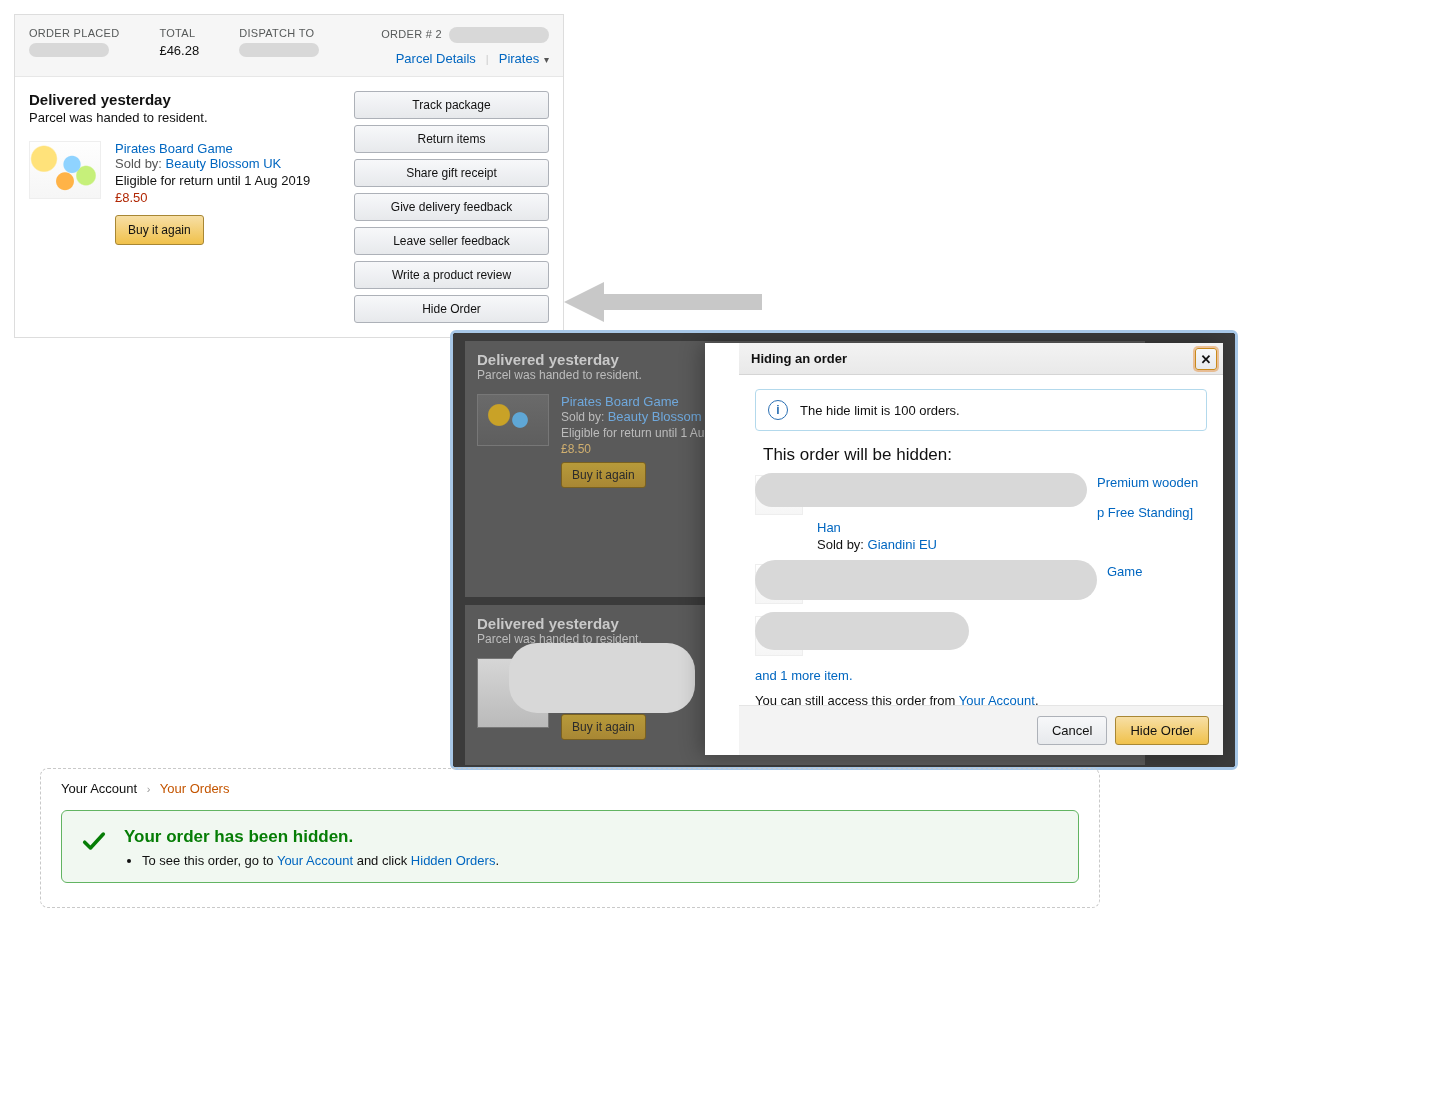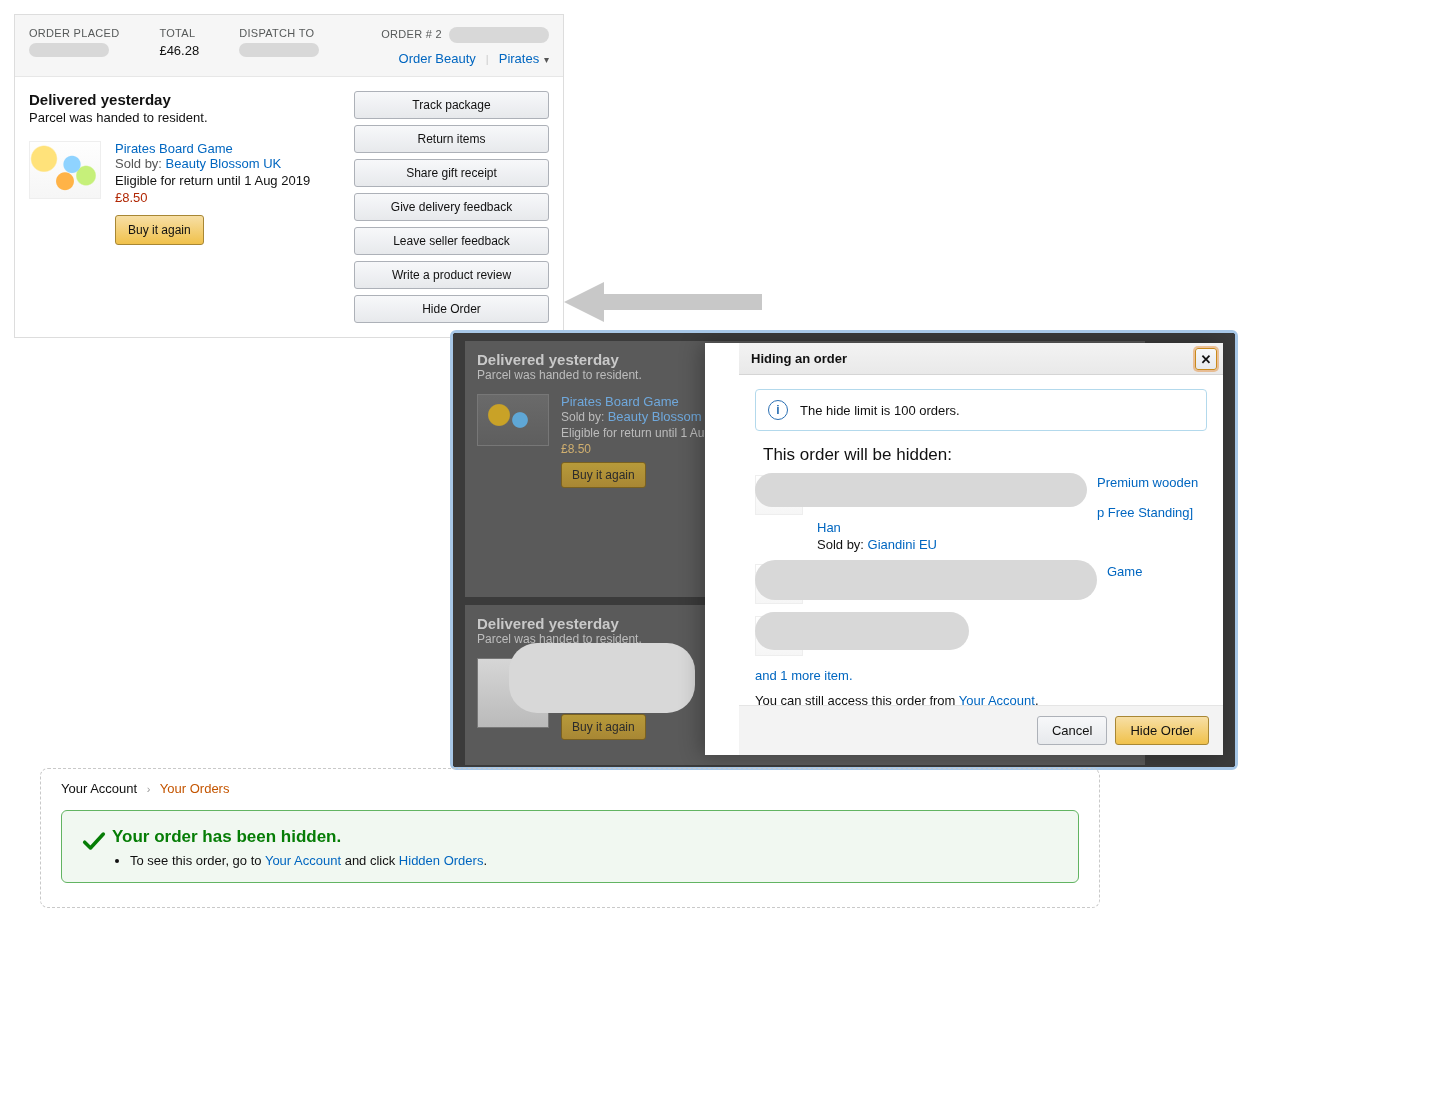--- a/index.html
+++ b/index.html
@@ -255,21 +255,21 @@
   .breadcrumb { font-size: 13px; margin-bottom: 14px; }
   .breadcrumb .bc1 { color: #111; }
   .breadcrumb .chev { color: #999; margin: 0 6px; font-size: 11px; }
   .breadcrumb .bc2 { color: #c45500; }
   .success-box {
     border: 1px solid #62b462;
     background: #f1f8f1;
     border-radius: 6px;
     padding: 14px 18px;
     display: flex;
-    gap: 4px;
+    gap: 16px;
   }
   .check-icon { color: #067d06; font-size: 26px; line-height: 1; margin-top: 2px; }
   .succ-title { color: #067d06; font-size: 17px; font-weight: 700; margin: 2px 0 6px; }
   .succ-list { margin: 0; padding-left: 18px; font-size: 13px; text-align: center; }
   .succ-list a { color: #0066c0; text-decoration: none; }
 </style>
 </head>
 <body>
 
 <div class="order-card">
@@ -285,21 +285,21 @@
     <div class="oh-col">
       <span class="oh-label">DISPATCH TO</span>
       <span class="smudge"></span>
     </div>
     <div class="oh-col oh-right">
       <span>
         <span class="oh-label">ORDER # 2</span>
         <span class="smudge" style="width:100px;height:16px;vertical-align:middle;margin-left:4px"></span>
       </span>
       <span class="links">
-        <a>Order Beauty</a>
+        <a>Parcel Details</a>
         <span class="sep">|</span>
         <a><span>Pirates</span><span class="caret"> ▾</span></a>
       </span>
     </div>
   </div>
 
   <div class="order-body">
     <div class="ob-left">
       <div class="delivery-title">Delivered yesterday</div>
       <div class="delivery-sub">Parcel was handed to resident.</div>

